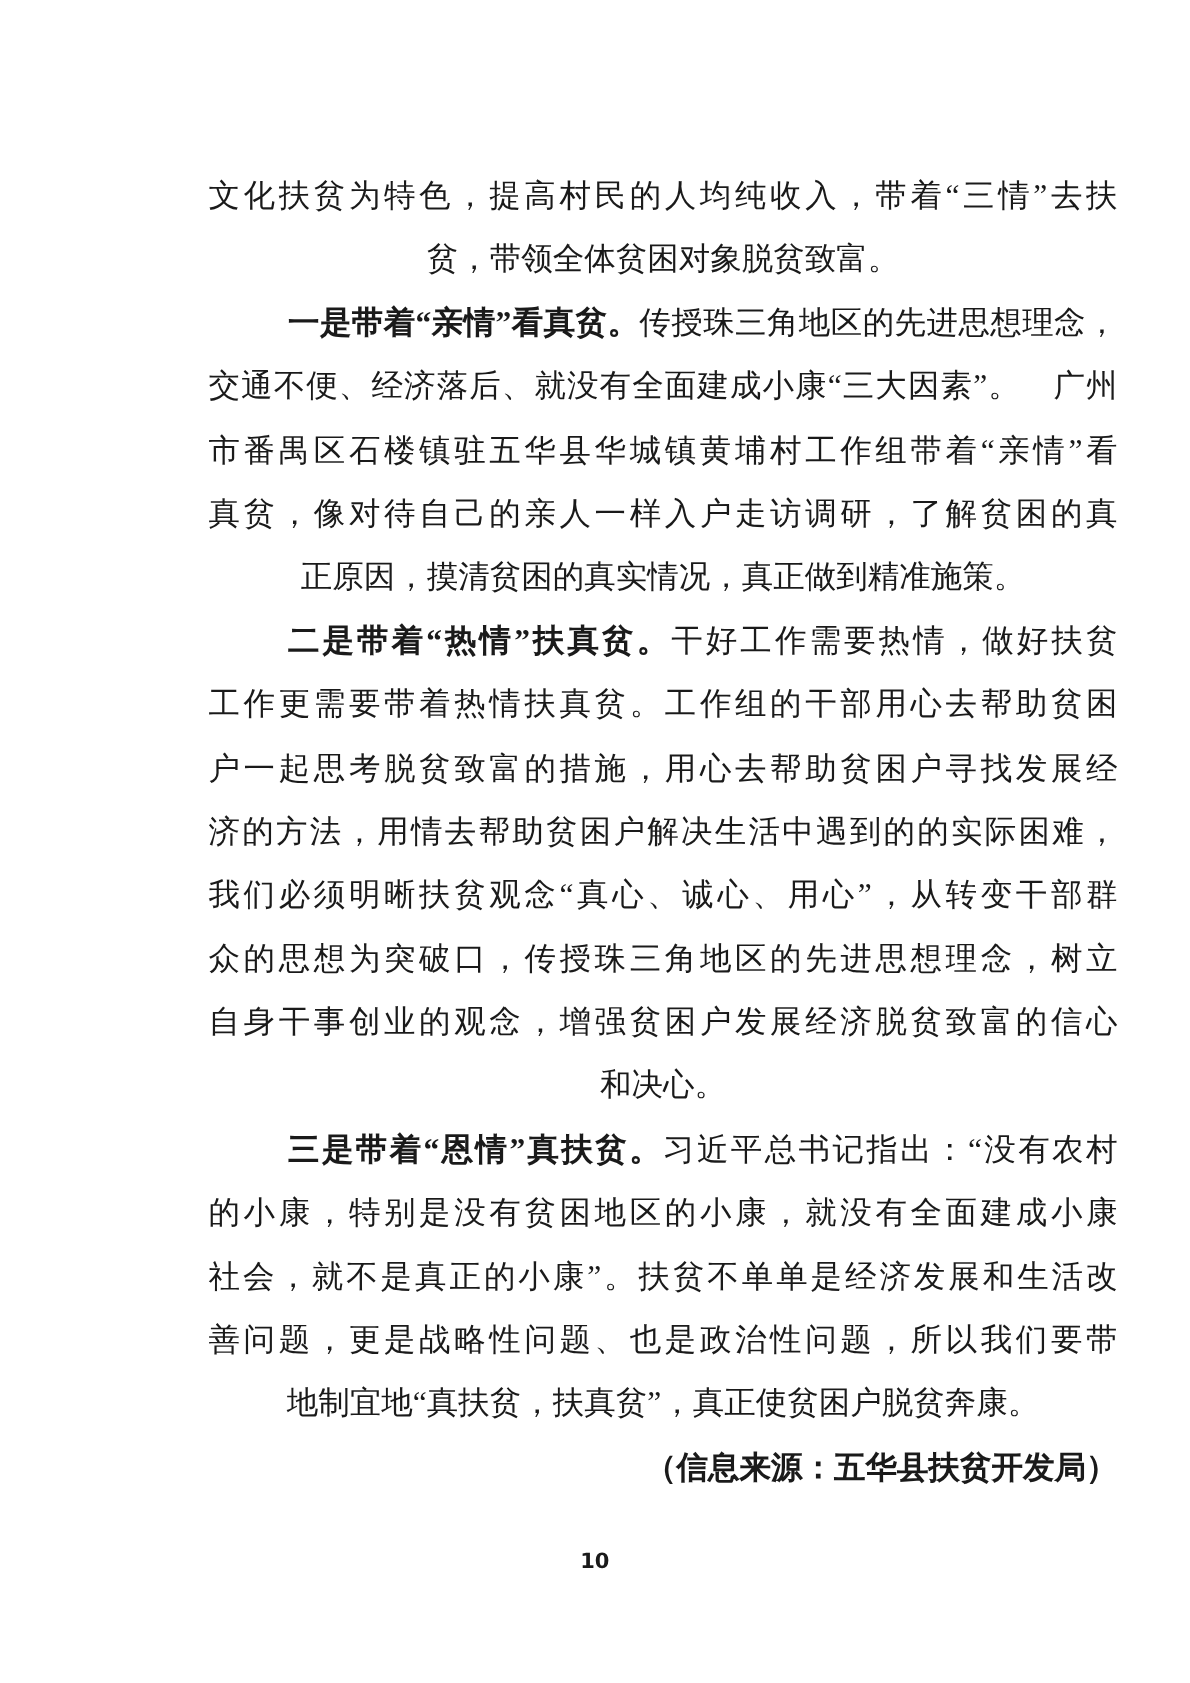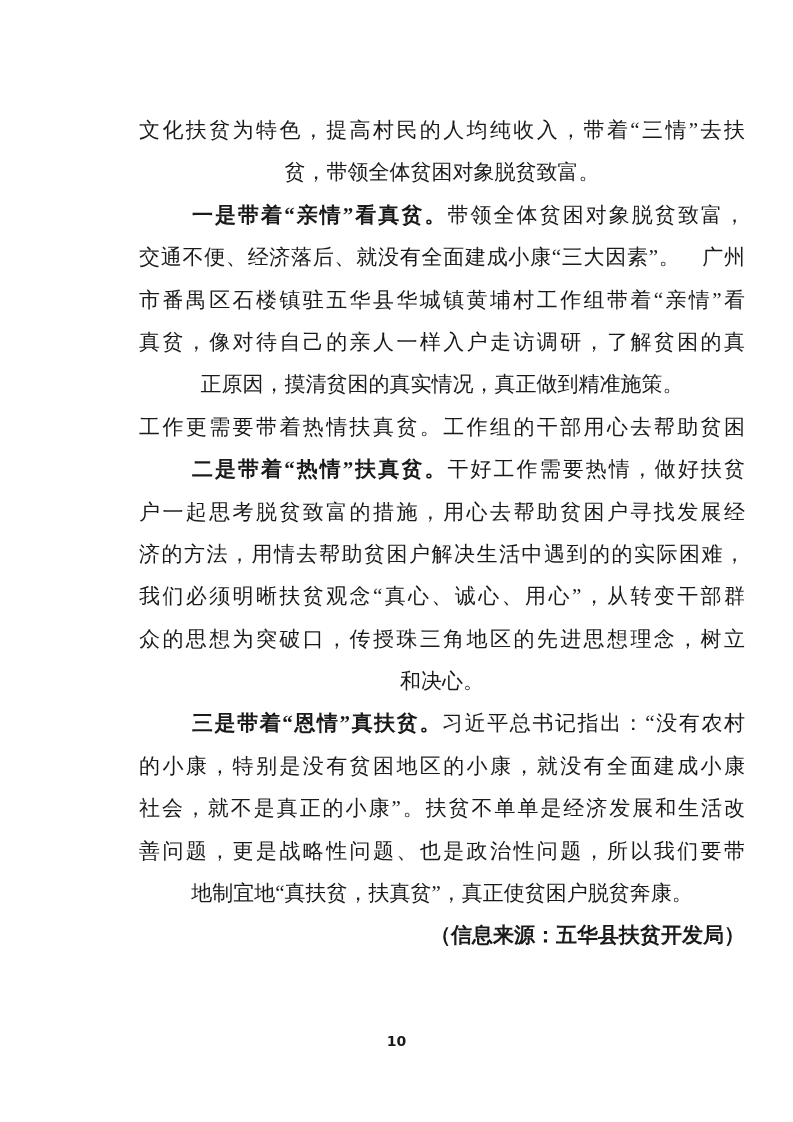--- a/index.html
+++ b/index.html
@@ -50,31 +50,32 @@
     font-family: "DejaVu Sans", sans-serif;
   }
 </style>
 </head>
 <body>
 
 <div class="page">
   <div class="text-body">
       <div class="line j"><span>文化扶贫为特色，提高村民的人均纯收入，带着“三情”去扶</span></div>
       <div class="line"><span>贫，带领全体贫困对象脱贫致富。</span></div>
-      <div class="line j ind"><b>一是带着“亲情”看真贫。</b><span>带领全体贫困对象脱贫致富，</span></div>
+      <div class="line j ind"><b>一是带着“亲情”看真贫。</b><span>传授珠三角地区的先进思想理念，</span></div>
       <div class="line j"><span>交通不便、经济落后、就没有全面建成小康“三大因素”。　广州</span></div>
       <div class="line j"><span>市番禺区石楼镇驻五华县华城镇黄埔村工作组带着“亲情”看</span></div>
       <div class="line j"><span>真贫，像对待自己的亲人一样入户走访调研，了解贫困的真</span></div>
       <div class="line"><span>正原因，摸清贫困的真实情况，真正做到精准施策。</span></div>
+      <div class="line j ind"><b>二是带着“热情”扶真贫。</b><span>干好工作需要热情，做好扶贫</span></div>
       <div class="line j"><span>工作更需要带着热情扶真贫。工作组的干部用心去帮助贫困</span></div>
-      <div class="line j ind"><b>二是带着“热情”扶真贫。</b><span>干好工作需要热情，做好扶贫</span></div>
       <div class="line j"><span>户一起思考脱贫致富的措施，用心去帮助贫困户寻找发展经</span></div>
       <div class="line j"><span>济的方法，用情去帮助贫困户解决生活中遇到的的实际困难，</span></div>
       <div class="line j"><span>我们必须明晰扶贫观念“真心、诚心、用心”，从转变干部群</span></div>
       <div class="line j"><span>众的思想为突破口，传授珠三角地区的先进思想理念，树立</span></div>
+      <div class="line j"><span>自身干事创业的观念，增强贫困户发展经济脱贫致富的信心</span></div>
       <div class="line"><span>和决心。</span></div>
       <div class="line j ind"><b>三是带着“恩情”真扶贫。</b><span>习近平总书记指出：“没有农村</span></div>
       <div class="line j"><span>的小康，特别是没有贫困地区的小康，就没有全面建成小康</span></div>
       <div class="line j"><span>社会，就不是真正的小康”。扶贫不单单是经济发展和生活改</span></div>
       <div class="line j"><span>善问题，更是战略性问题、也是政治性问题，所以我们要带</span></div>
       <div class="line"><span>地制宜地“真扶贫，扶真贫”，真正使贫困户脱贫奔康。</span></div>
       <div class="line right bold"><span>（信息来源：五华县扶贫开发局）</span></div>
     </div>
   <div class="pagenum">10</div>
 </div>

